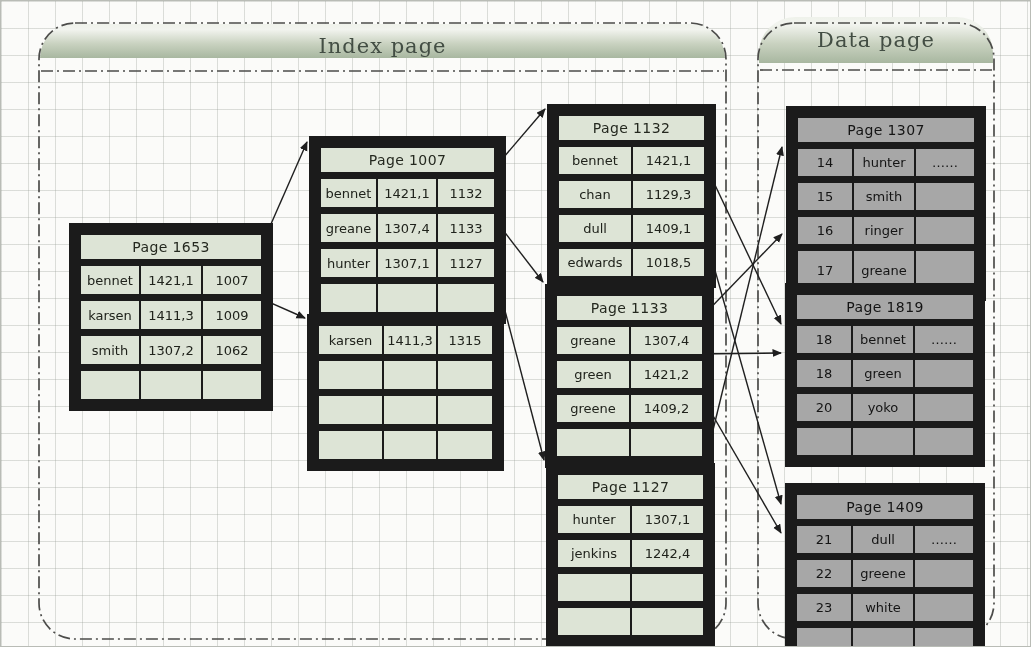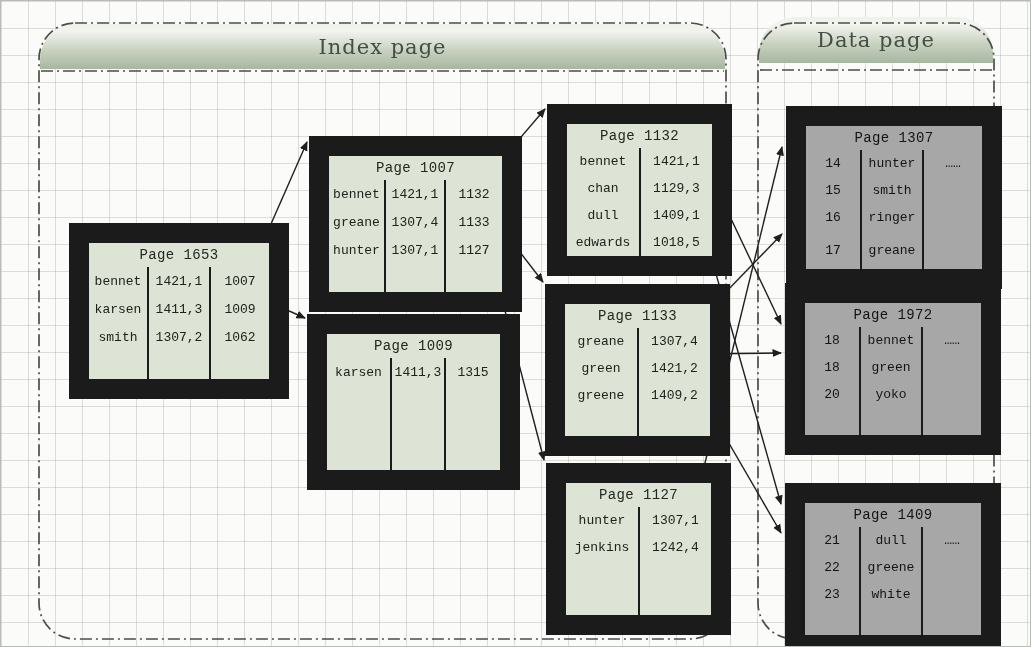--- a/index.html
+++ b/index.html
@@ -23,22 +23,22 @@
   }
   .band-label{
     font-family:"DejaVu Serif","Liberation Serif",serif;
     font-size:21px;
     color:#434e44;
     letter-spacing:1px;
   }
   .ptable{
     position:absolute;
     background:var(--table-border,#1b1b1b);
-    padding:20px;
-    display:flex;flex-direction:column;gap:0;font-family:Liberation Mono, monospace;
+    padding:12px;
+    display:flex;flex-direction:column;gap:7px;
   }
   .ptitle{
     height:24px;
     background:var(--index-fill,#dde4d6);
     display:flex;align-items:center;justify-content:center;
     font-size:14px;color:#24281f;letter-spacing:.4px;font-weight:500;
   }
   .prow{display:grid;gap:2px;}
   .pcell{
     background:var(--index-fill,#dde4d6);
@@ -49,21 +49,21 @@
   .ptable.dark .ptitle,.ptable.dark .pcell{background:var(--data-fill,#a7a7a7);color:#141414;}
   #overlay{position:absolute;left:0;top:0;pointer-events:none;}
   .frame{fill:none;stroke:#4c4c4a;stroke-width:1.7;stroke-dasharray:12 4 2 4;}
   .arrow{stroke:var(--arrow,#1f1f1f);stroke-width:1.4;fill:none;}
 </style>
 </head>
 <body>
 
 <div id="stage">
 
-  <div class="band" style="left:39px;top:23px;width:685px;height:45px;">
+  <div class="band" style="left:39px;top:23px;width:685px;height:34px;align-items:flex-end;">
     <span class="band-label">Index page</span>
   </div>
   <div class="band" style="left:758px;top:16px;width:234px;height:46px;">
     <span class="band-label">Data page</span>
   </div>
 
   <svg id="overlay" width="1031" height="647" viewBox="0 0 1031 647">
     <defs>
       <marker id="ah" markerWidth="11" markerHeight="9" refX="8.5" refY="4" orient="auto" markerUnits="userSpaceOnUse">
         <path d="M0,0 L9.5,4 L0,8 z" fill="#1f1f1f"></path>
@@ -128,21 +128,20 @@
         <div class="pcell">1307,1</div>
         <div class="pcell">1127</div>
       </div>
       <div class="prow" style="grid-template-columns: 55px 58px 56px; height: 28px;">
         <div class="pcell"></div>
         <div class="pcell"></div>
         <div class="pcell"></div>
       </div>
     </div>
     <div class="ptable" style="left: 306px; top: 313px;">
-      <div class="ptitle">Page 1009</div>
       <div class="prow" style="grid-template-columns: 63px 52px 54px; height: 28px;">
         <div class="pcell">karsen</div>
         <div class="pcell">1411,3</div>
         <div class="pcell">1315</div>
       </div>
       <div class="prow" style="grid-template-columns: 63px 52px 54px; height: 28px;">
         <div class="pcell"></div>
         <div class="pcell"></div>
         <div class="pcell"></div>
       </div>
@@ -231,21 +230,21 @@
         <div class="pcell">ringer</div>
         <div class="pcell"></div>
       </div>
       <div class="prow" style="grid-template-columns: 54px 60px 58px; height: 38px;">
         <div class="pcell">17</div>
         <div class="pcell">greane</div>
         <div class="pcell"></div>
       </div>
     </div>
     <div class="ptable dark" style="left: 784px; top: 282px;">
-      <div class="ptitle">Page 1972</div>
+      <div class="ptitle">Page 1819</div>
       <div class="prow" style="grid-template-columns: 54px 60px 58px; height: 27px;">
         <div class="pcell">18</div>
         <div class="pcell">bennet</div>
         <div class="pcell">……</div>
       </div>
       <div class="prow" style="grid-template-columns: 54px 60px 58px; height: 27px;">
         <div class="pcell">18</div>
         <div class="pcell">green</div>
         <div class="pcell"></div>
       </div>

